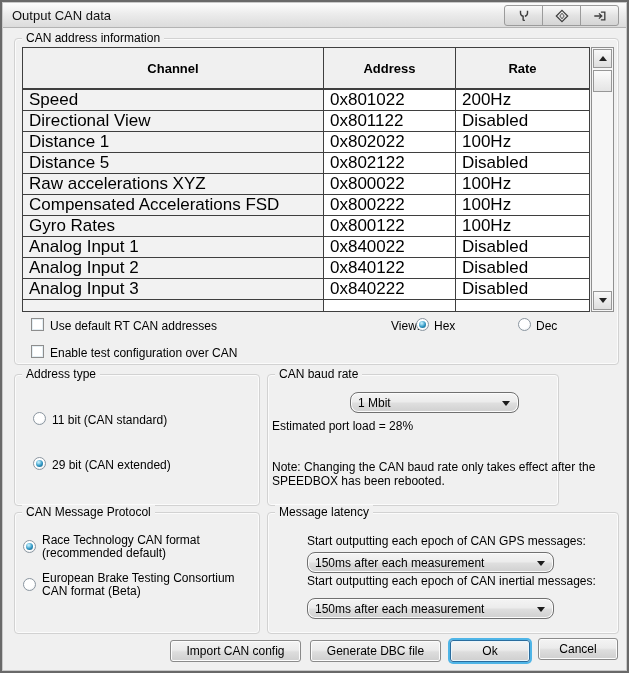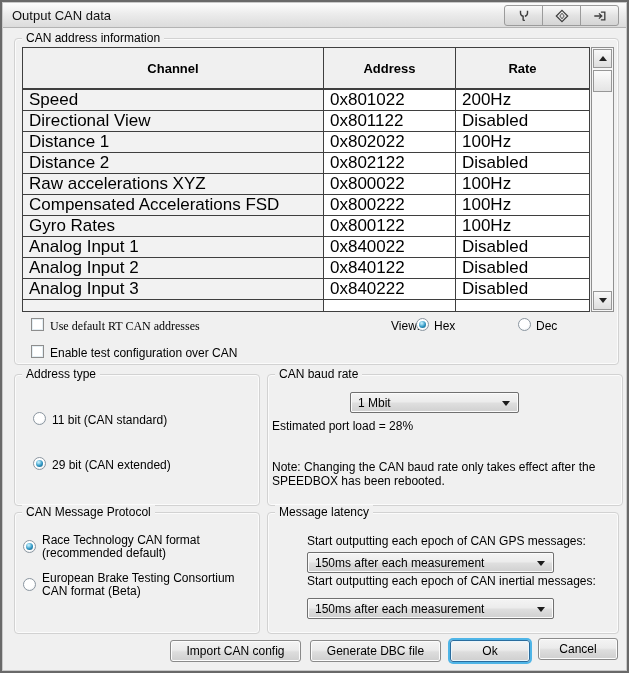--- a/index.html
+++ b/index.html
@@ -60,21 +60,21 @@
   
   .checkbox { position: absolute; width: 13px; height: 13px; background: #fff;
               border: 1px solid #8d8d8d; box-shadow: inset 0 0 0 1px #e4eef3; }
   .ctl-label { position: absolute; white-space: nowrap; }
 
   .radio { position: absolute; width: 13px; height: 13px; border-radius: 50%;
            border: 1px solid #8b96a0; background: radial-gradient(circle at 40% 35%, #ffffff 55%, #dfe4e8); }
   .radio.checked::after { content: ""; position: absolute; left: 2px; top: 2px; right: 2px; bottom: 2px;
            border-radius: 50%; background: radial-gradient(circle at 38% 32%, #b9e9f9 10%, #2f97c4 55%, #14506f); }
 
-  .combo { position: absolute; height: 21px; border: 1px solid #707070; border-radius: 2px;
+  .combo { position: absolute; height: 21px; border: 1px solid #707070; border-radius: 8px;
            background: linear-gradient(180deg,#f4f4f4,#ececec 45%,#dedede 55%,#d0d0d0);
            box-shadow: inset 0 0 0 1px #fbfbfb;
            display: flex; align-items: center; padding: 0 22px 0 7px; font-size: 12px; }
   .combo-arrow { position: absolute; right: 8px; top: 8px; width: 0; height: 0;
            border-left: 4px solid transparent; border-right: 4px solid transparent;
            border-top: 5px solid #1c1c1c; }
 
   .btn { position: absolute; height: 22px; border: 1px solid #8a8a8a; border-radius: 3px;
          background: linear-gradient(180deg,#f4f4f4,#ebebeb 45%,#dddddd 55%,#cfcfcf);
          box-shadow: inset 0 0 0 1px #fcfcfc;
@@ -139,21 +139,21 @@
           <div class="t-cell c0">Directional View</div>
           <div class="t-cell c1">0x801122</div>
           <div class="t-cell c2">Disabled</div>
         </div>
         <div class="t-row">
           <div class="t-cell c0">Distance 1</div>
           <div class="t-cell c1">0x802022</div>
           <div class="t-cell c2">100Hz</div>
         </div>
         <div class="t-row">
-          <div class="t-cell c0">Distance 2</div>
+          <div class="t-cell c0">Distance 5</div>
           <div class="t-cell c1">0x802122</div>
           <div class="t-cell c2">Disabled</div>
         </div>
         <div class="t-row">
           <div class="t-cell c0">Raw accelerations XYZ</div>
           <div class="t-cell c1">0x800022</div>
           <div class="t-cell c2">100Hz</div>
         </div>
         <div class="t-row">
           <div class="t-cell c0">Compensated Accelerations FSD</div>
@@ -192,40 +192,40 @@
     <div class="sb-btn sb-up">
         <span class="arr-up"></span>
       </div>
     <div class="sb-thumb"></div>
     <div class="sb-btn sb-down">
         <span class="arr-down"></span>
       </div>
   </div>
 
   <div class="checkbox" style="left:29px; top:316px;"></div>
-  <div class="ctl-label" style="left:48px; top:317px;font-family:Liberation Serif, serif;">Use default RT CAN addresses</div>
+  <div class="ctl-label" style="left:48px; top:317px;">Use default RT CAN addresses</div>
 
   <div class="checkbox" style="left:29px; top:343px;"></div>
   <div class="ctl-label" style="left:48px; top:344px;">Enable test configuration over CAN</div>
 
   <div class="ctl-label" style="left:389px; top:317px;">View:</div>
   <div class="radio checked" style="left:414px; top:316px;"></div>
   <div class="ctl-label" style="left:432px; top:317px;">Hex</div>
   <div class="radio" style="left:516px; top:316px;"></div>
   <div class="ctl-label" style="left:534px; top:317px;">Dec</div>
 
   <div class="group" style="left:12px; top:372px; width:246px; height:132px;">
     <span class="group-label">Address type</span>
   </div>
   <div class="radio" style="left:31px; top:410px;"></div>
   <div class="ctl-label" style="left:50px; top:411px;">11 bit (CAN standard)</div>
   <div class="radio checked" style="left:31px; top:455px;"></div>
   <div class="ctl-label" style="left:50px; top:456px;">29 bit (CAN extended)</div>
 
-  <div class="group" style="left:265px; top:372px; width:356px; height:132px;">
+  <div class="group" style="left:265px; top:372px; width:292px; height:132px;">
     <span class="group-label">CAN baud rate</span>
   </div>
   <div class="combo" style="left:348px; top:390px; width:169px;">
     <span>1 Mbit</span>
     <span class="combo-arrow"></span>
   </div>
   <div class="ctl-label" style="left:270px; top:417px;">Estimated port load = 28%</div>
   <div class="note-text" style="left:270px; top:458px; width:345px;">Note: Changing the CAN baud rate only takes effect after the SPEEDBOX has been rebooted.</div>
 
   <div class="group" style="left:12px; top:510px; width:246px; height:122px;">

